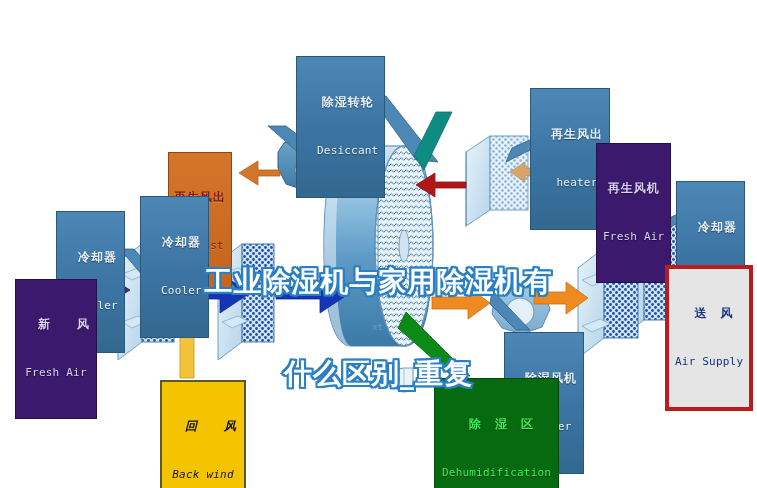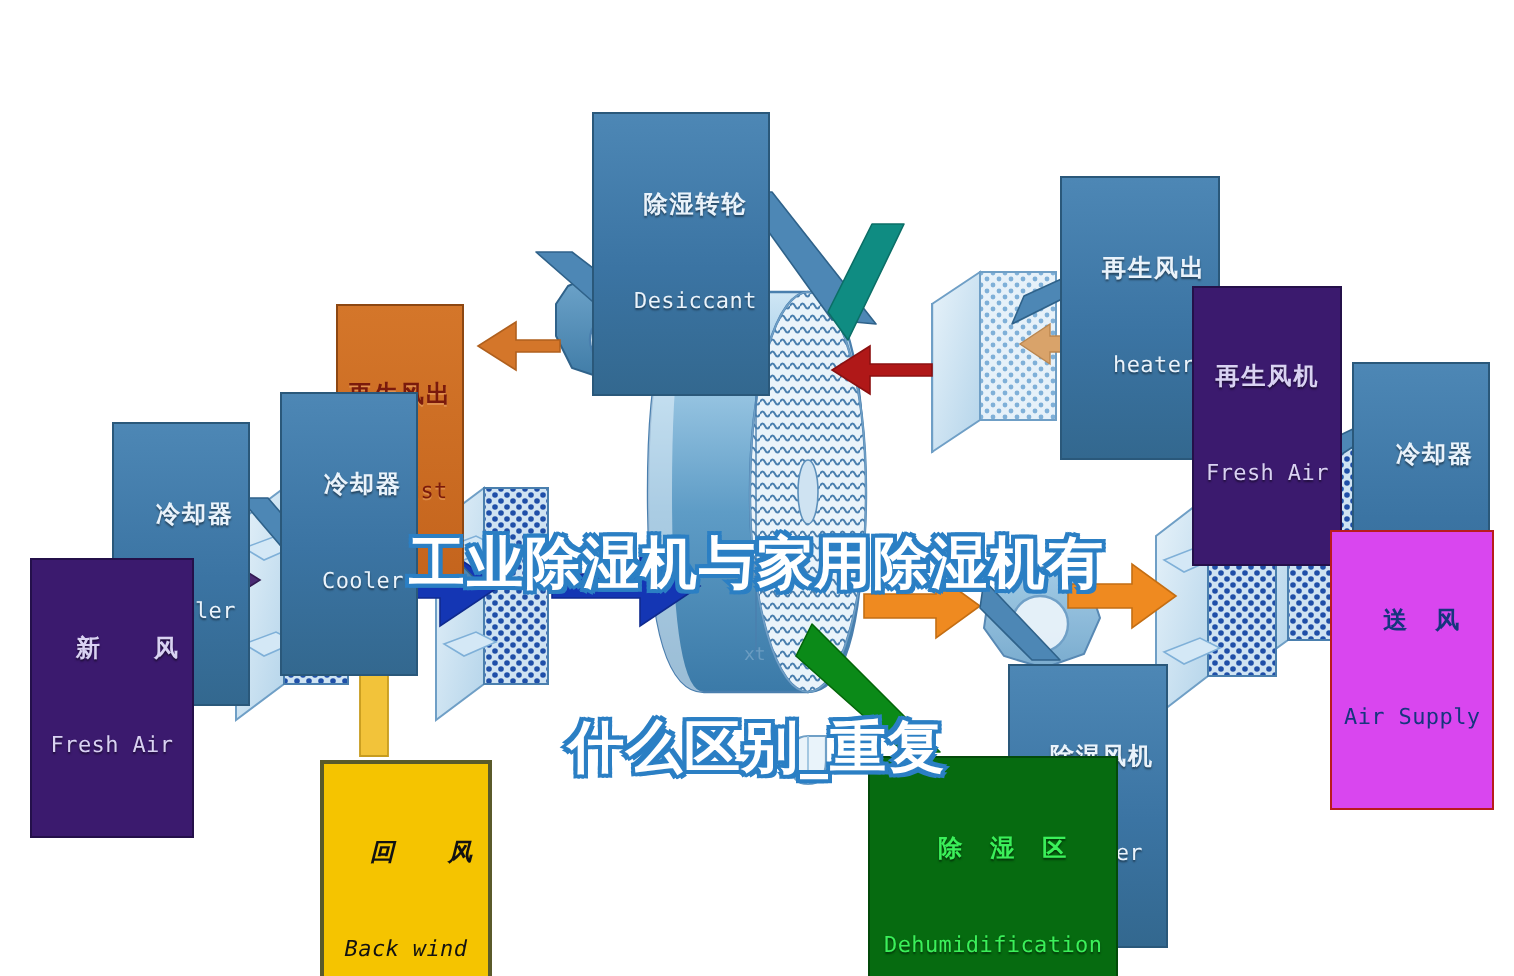--- a/index.html
+++ b/index.html
@@ -81,22 +81,22 @@
   
   .lb-green {
     background: #066b10;
     border: 1px solid #034a0a;
     color: #3bf05a;
     text-shadow: 0 1px 1px rgba(0,0,0,.5);
     padding: 3px 7px 4px 7px;
   }
   
   .lb-cyan {
-    background: #d946ef;
-    border: 1px solid #b91c1c;
+    background: #e5e5e5;
+    border: 4px solid #b91c1c;
     color: #123a7a;
     text-shadow: none;
     padding: 2px 6px 3px 6px;
   }
   .lb-cyan .cn, .lb-cyan .en { color:#16357e; }
   
   .lb-yellow {
     background: #f5c400;
     border: 2px solid #5a5a2a;
     color: #1a1a1a;

